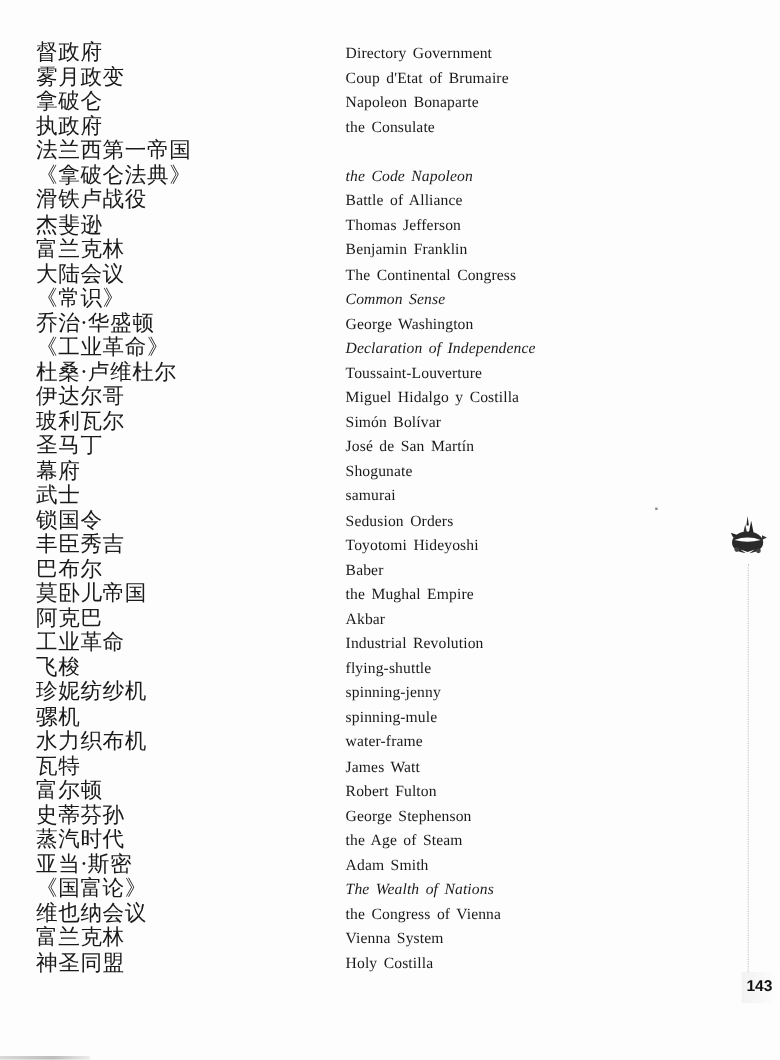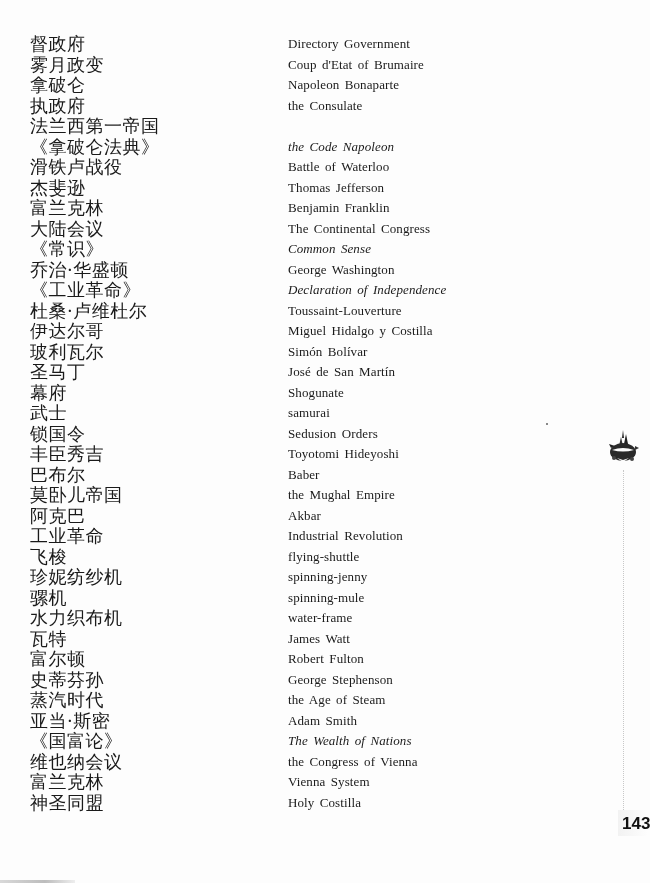--- a/index.html
+++ b/index.html
@@ -67,21 +67,21 @@
       width: 30px;
       height: 26px;
       background: linear-gradient(90deg, #f2f2f2, #fdfdfd);
     }
     .page-number {
       position: absolute;
       left: 622px;
       top: 814px;
       font-family: "Liberation Sans", "DejaVu Sans", sans-serif;
       font-weight: bold;
-      font-size: 17px;
+      font-size: 13px;
       color: #111;
     }
     .speck {
       position: absolute;
       left: 546px;
       top: 423px;
       width: 2px;
       height: 2px;
       background: #888;
     }
@@ -116,21 +116,21 @@
     </div>
     <div class="row">
       <span class="zh">法兰西第一帝国</span>
     </div>
     <div class="row">
       <span class="zh">《拿破仑法典》</span>
       <span class="en italic">the Code Napoleon</span>
     </div>
     <div class="row">
       <span class="zh">滑铁卢战役</span>
-      <span class="en">Battle of Waterloo</span>
+      <span class="en">Battle of Alliance</span>
     </div>
     <div class="row">
       <span class="zh">杰斐逊</span>
       <span class="en">Thomas Jefferson</span>
     </div>
     <div class="row">
       <span class="zh">富兰克林</span>
       <span class="en">Benjamin Franklin</span>
     </div>
     <div class="row">

